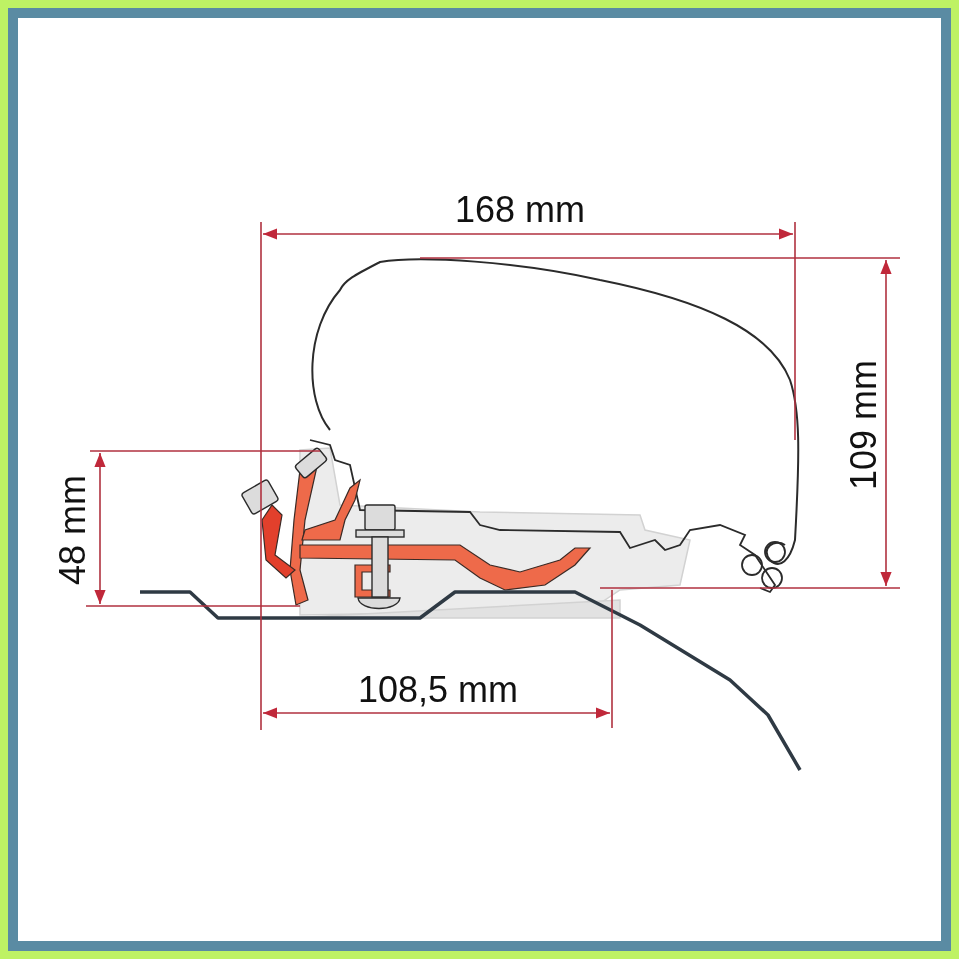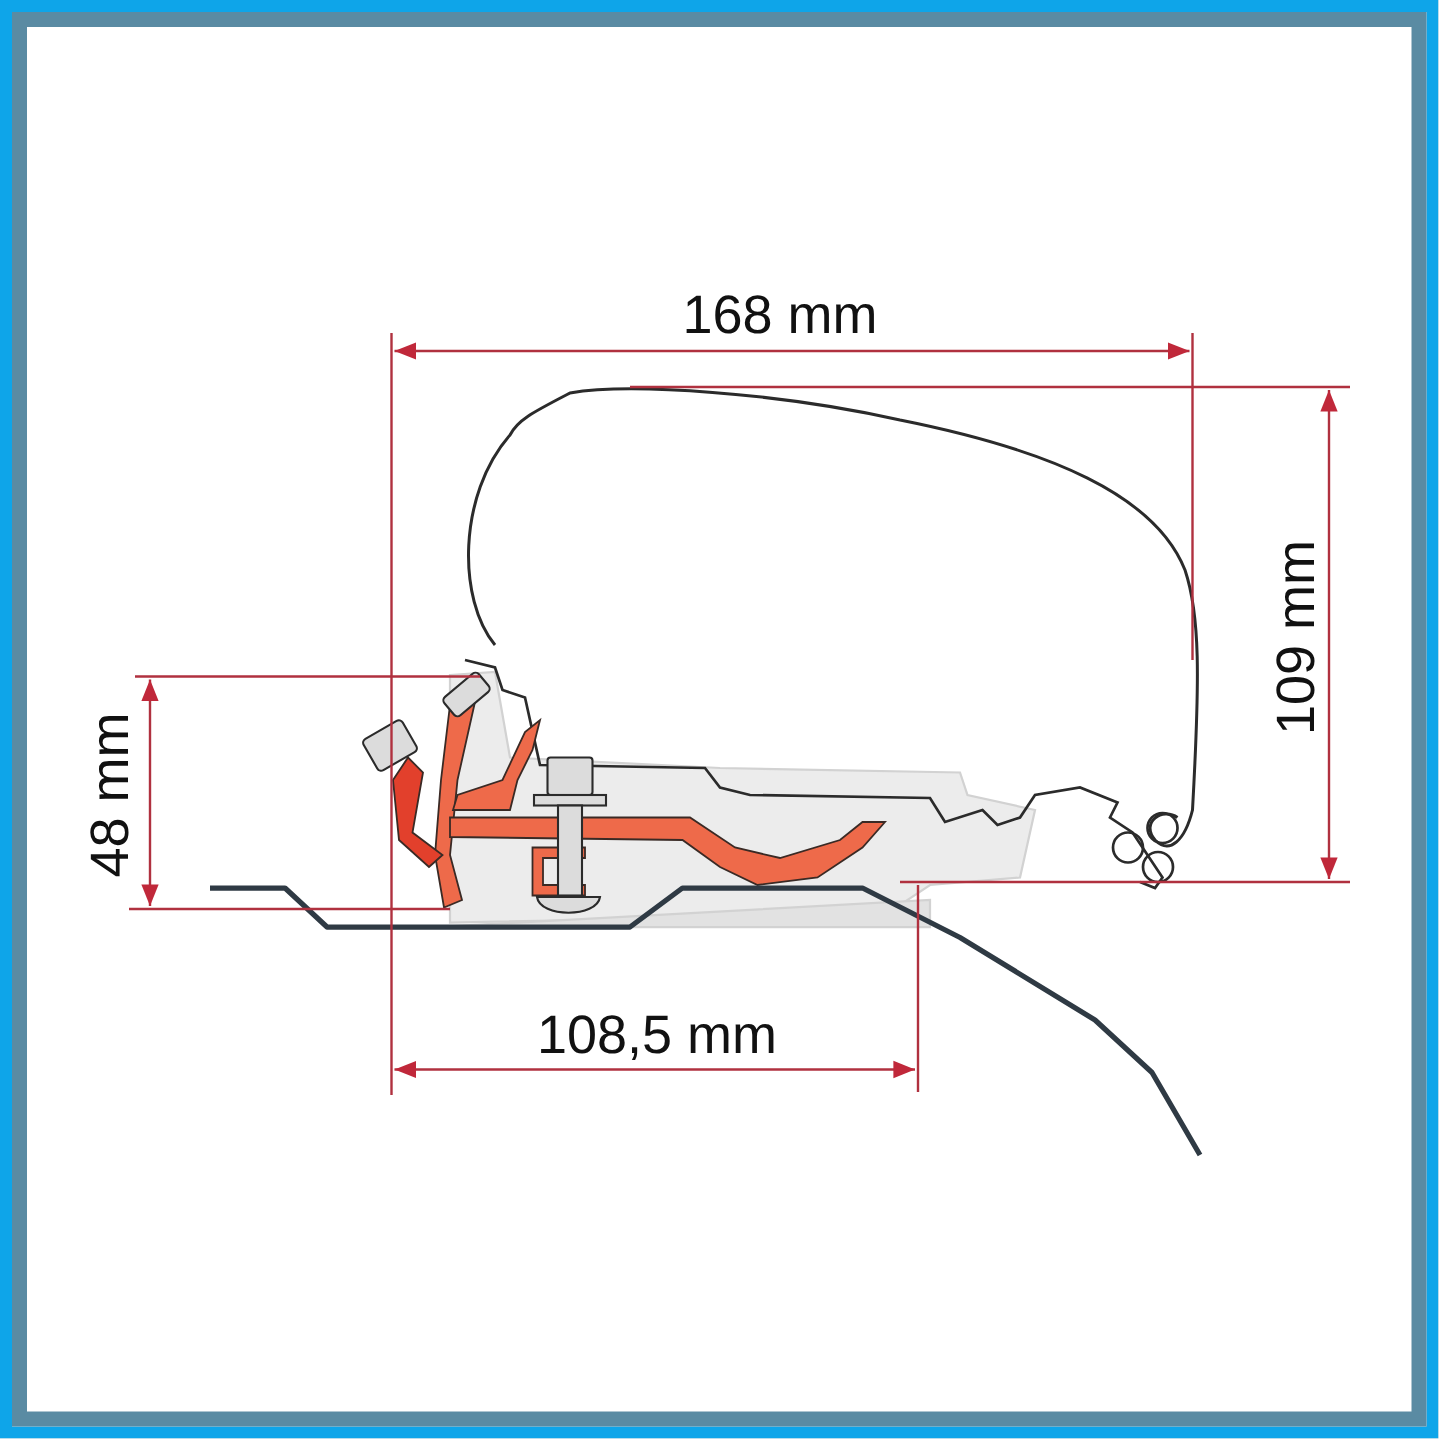--- a/index.html
+++ b/index.html
@@ -1,16 +1,16 @@
 <!DOCTYPE html>
 <html><head>
 <meta charset="utf-8">
 <style>
   html,body{margin:0;padding:0;background:#ece9e6;}
-  .frame{position:relative;width:959px;height:959px;background:#0ea5e9;overflow:hidden;}
+  .frame{position:relative;width:959px;height:959px;background:#bef264;overflow:hidden;}
   .border{position:absolute;left:8px;top:8px;width:943px;height:943px;box-sizing:border-box;border:10px solid #5a8ba3;background:#fff;}
   svg{position:absolute;left:0;top:0;}
   .dim-text{font-family:"Liberation Sans",sans-serif;font-size:36px;fill:#111;}
 </style>
 </head>
 <body>
 
 <div class="frame">
   <div class="border"></div>
 

